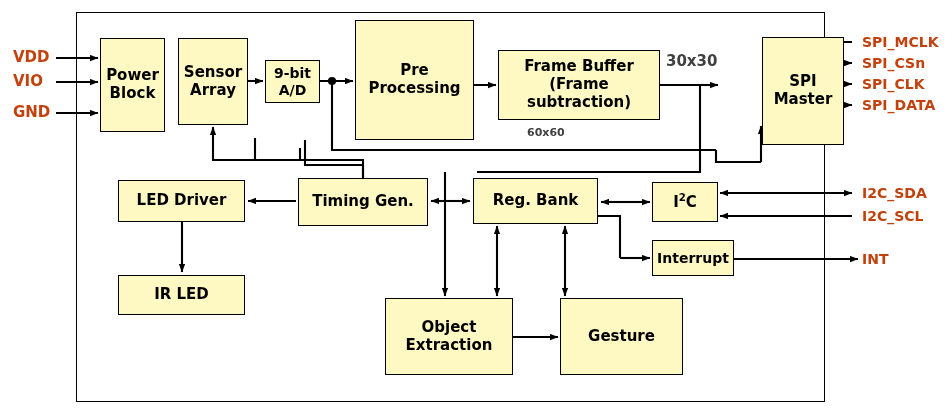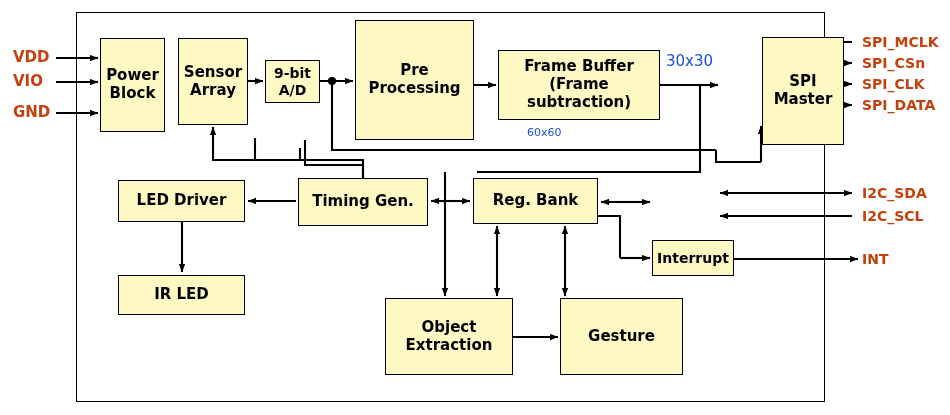--- a/index.html
+++ b/index.html
@@ -47,22 +47,22 @@
   .pinlbl {
     position: absolute;
     font-weight: bold;
     color: #c2410c;
     white-space: nowrap;
     z-index: 4;
     line-height: 1;
   }
   .wirelbl {
     position: absolute;
-    font-weight: normal;
-    color: #1d4ed8;
+    font-weight: bold;
+    color: #404040;
     white-space: nowrap;
     z-index: 4;
     line-height: 1;
   }
   .b-power      { left:100px; top:38px;  width:65px;  height:94px; font-size:15px; }
   .b-sensor     { left:178px; top:38px;  width:70px;  height:87px; font-size:15px; }
   .b-adc        { left:265px; top:60px;  width:55px;  height:43px; font-size:14px; }
   .b-prep       { left:355px; top:20px;  width:119px; height:120px; font-size:15px; }
   .b-fbuf       { left:498px; top:50px;  width:162px; height:70px; font-size:15px; }
   .b-spi        { left:762px; top:37px;  width:82px;  height:108px; font-size:15px; }
@@ -203,20 +203,23 @@
   </div>
 
   <div class="blk b-timing">
     <span>Timing Gen.</span>
   </div>
 
   <div class="blk b-regbank">
     <span>Reg. Bank</span>
   </div>
 
+  <div class="blk b-i2c">
+    <span><span>I</span><sup>2</sup><span>C</span></span>
+  </div>
 
   <div class="blk b-objext">
     <span>
       <span>Object</span><br>
       <span>Extraction</span>
     </span>
   </div>
 
   <div class="blk b-intr">
     <span>Interrupt</span>

